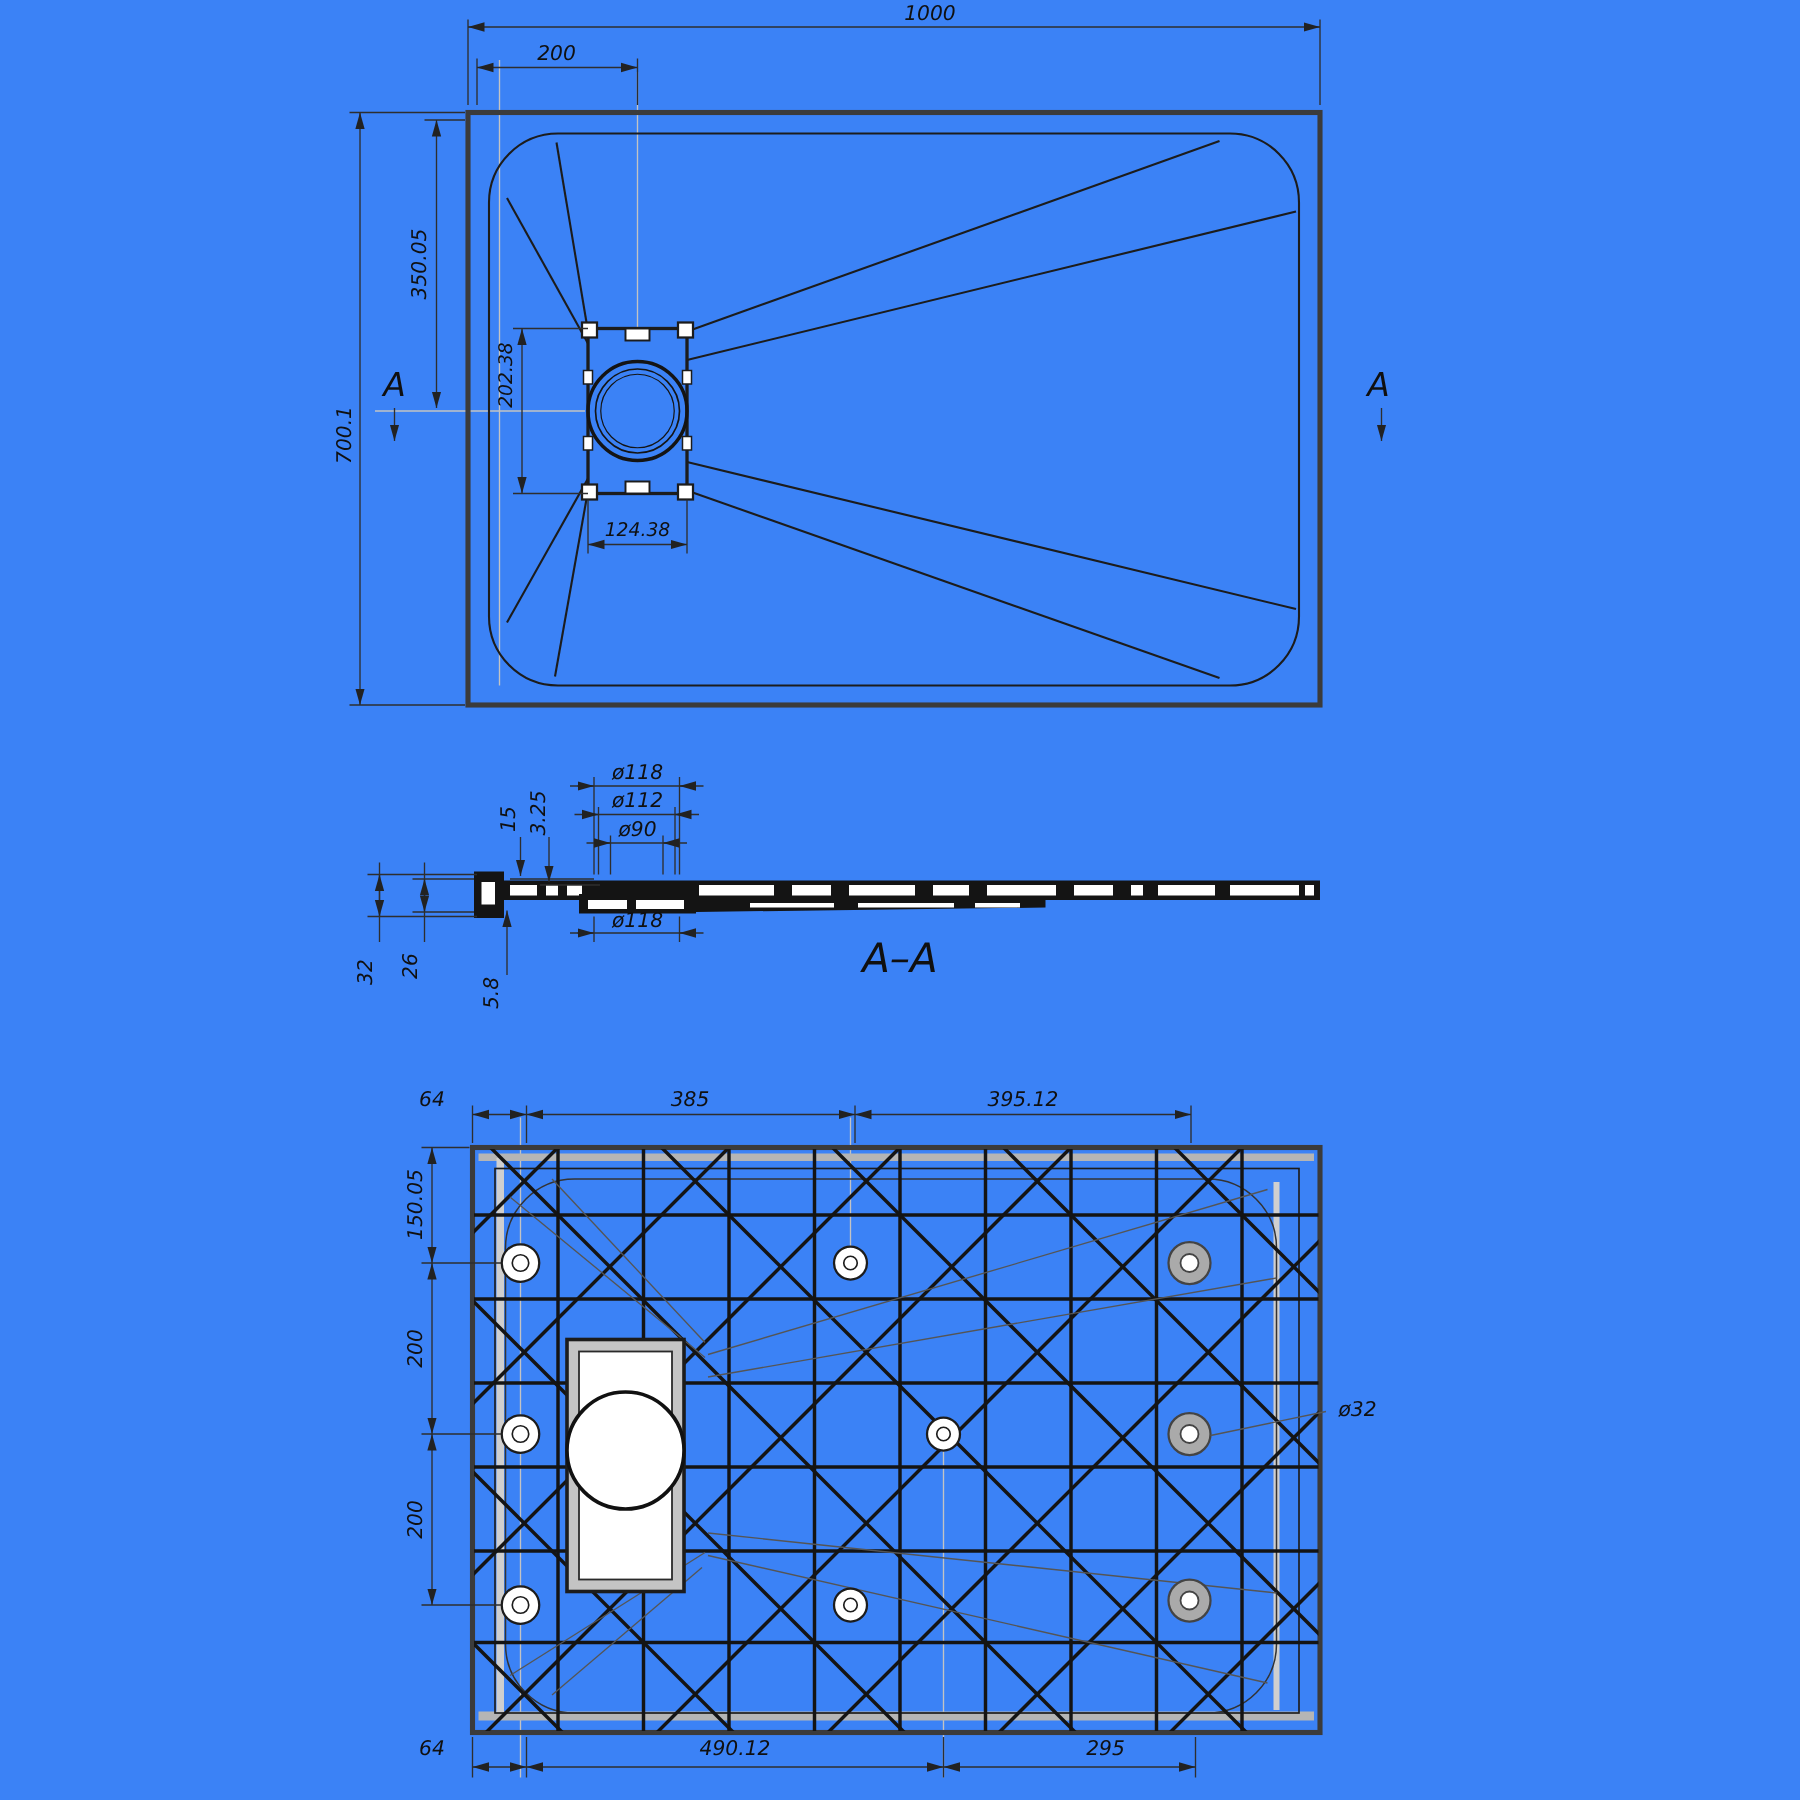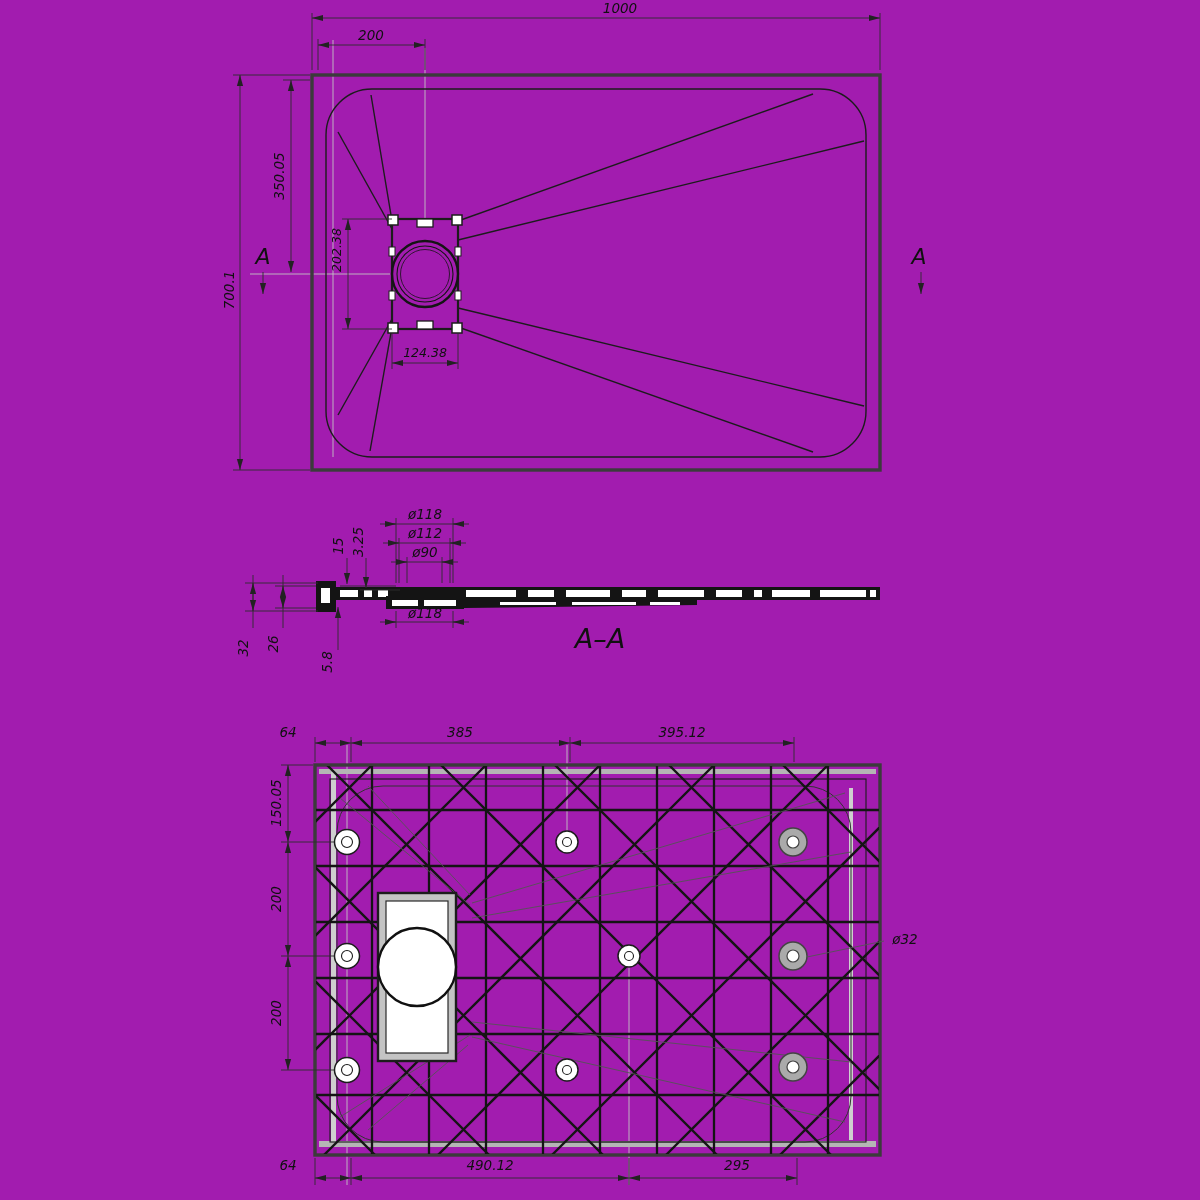--- a/index.html
+++ b/index.html
@@ -1,16 +1,16 @@
 <!DOCTYPE html>
 <html><head>
 <meta charset="utf-8">
 <style>
   html,body{margin:0;padding:0;background:#fff;}
-  .page{position:relative;width:1200px;height:1200px;background:#a21caf;overflow:hidden;}
+  .page{position:relative;width:1200px;height:1200px;background:#3b82f6;overflow:hidden;}
   svg{display:block;}
   .thick{stroke:#3b3b3b;stroke-width:3.4;fill:none;}
   .ln{stroke:#1c1c1c;stroke-width:1.4;fill:none;}
   .ln2{stroke:#1c1c1c;stroke-width:2.2;fill:none;}
   .grid{stroke:#141414;stroke-width:2.3;fill:none;}
   .thin{stroke:#555;stroke-width:0.9;fill:none;}
   .cons{stroke:#c3c3c3;stroke-width:0.9;fill:none;}
   .dim{stroke:#2e2e2e;stroke-width:0.9;fill:none;}
   .blk{fill:#141414;stroke:none;}
   .wht{fill:#ffffff;stroke:none;}

